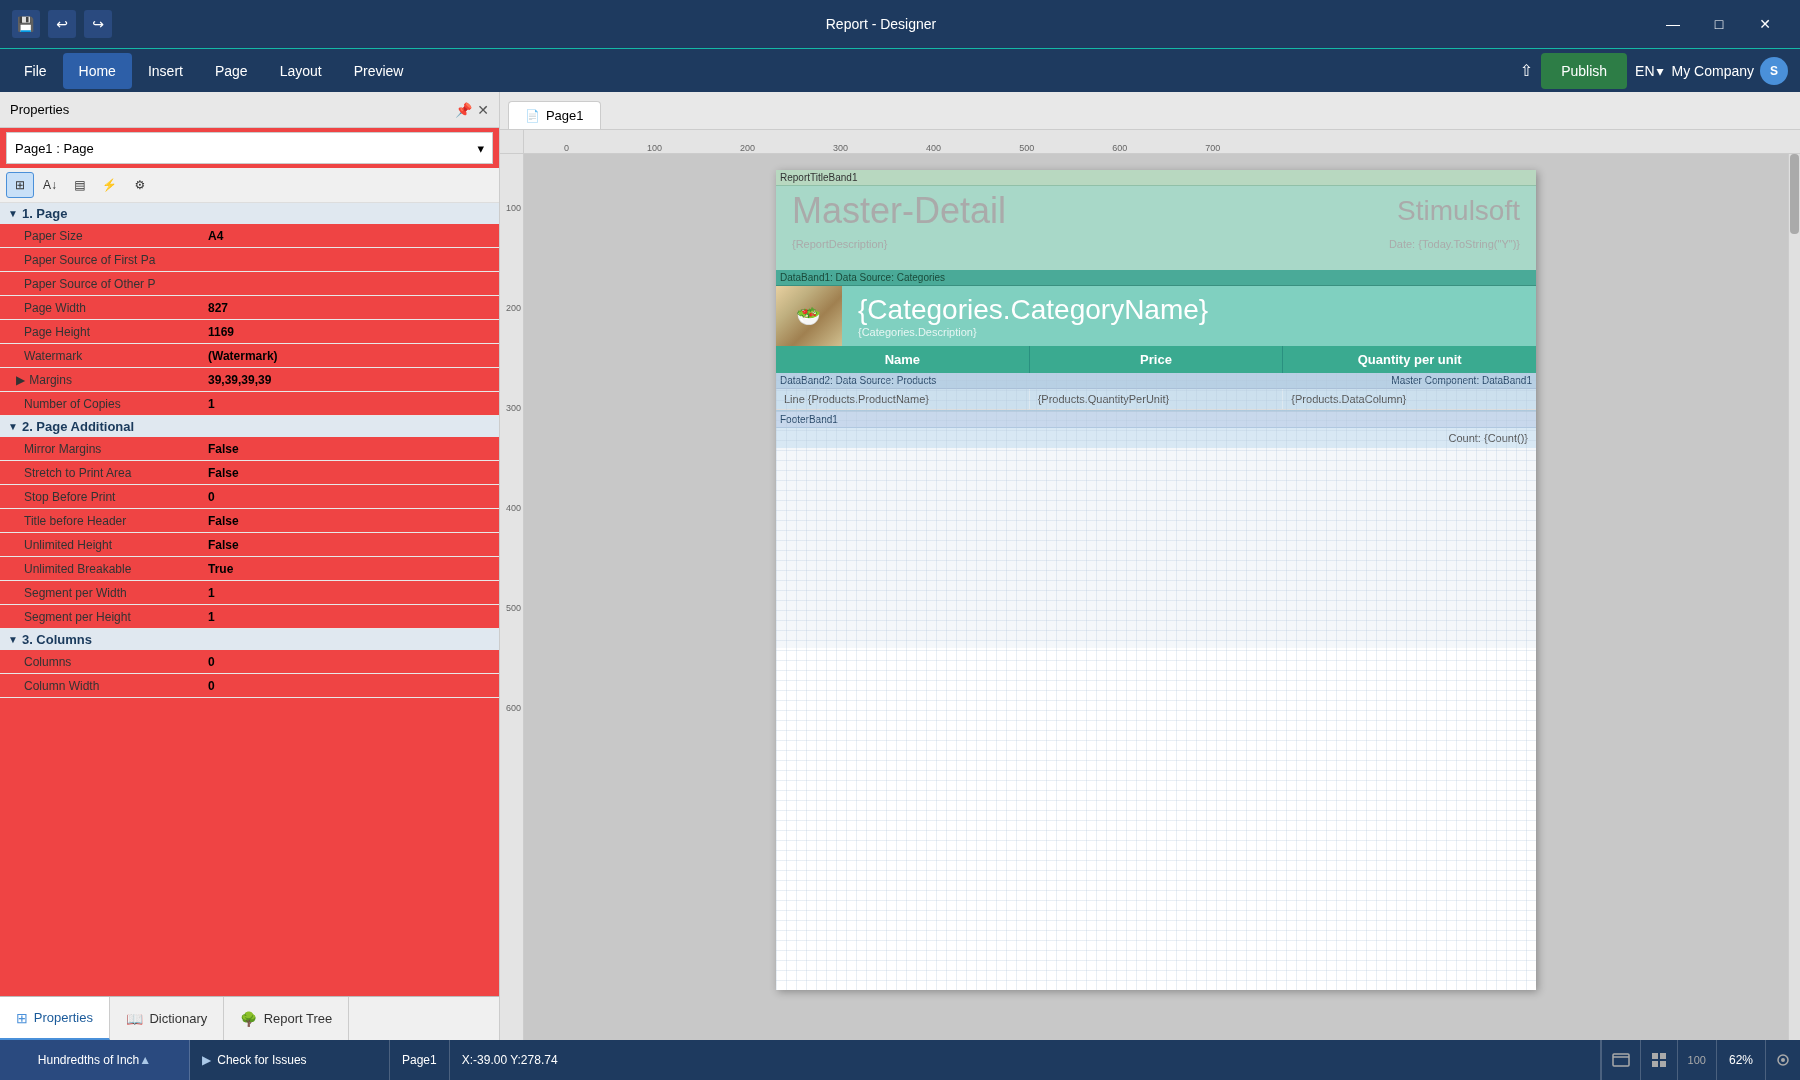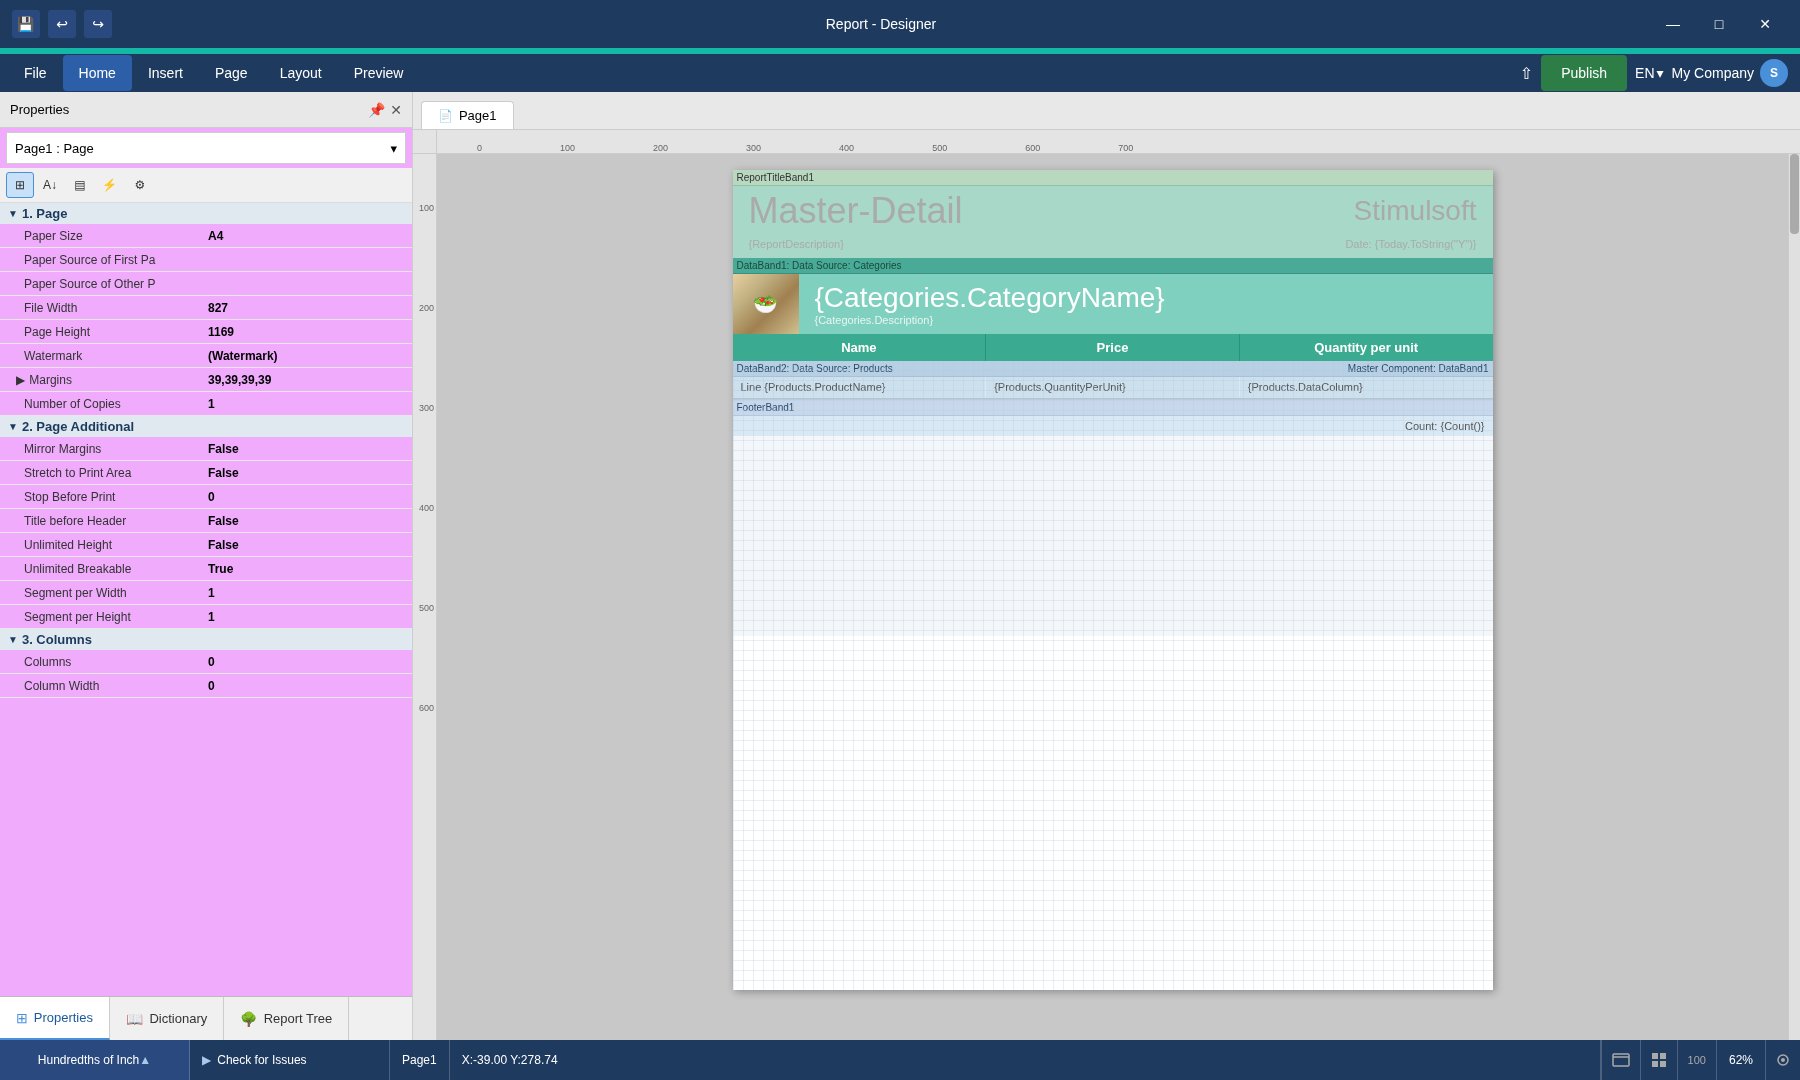--- a/index.html
+++ b/index.html
@@ -22,21 +22,21 @@
     .win-btn { width: 46px; height: 48px; display: flex; align-items: center; justify-content: center; cursor: pointer; color: white; font-size: 14px; }
 
     
     .menu-bar {
       background: #1e3a5f;
       height: 44px;
       display: flex;
       align-items: center;
       padding: 0 0 0 8px;
       flex-shrink: 0;
-      border-top: 6px solid #14b8a6;
+      border-top: 1px solid #14b8a6;
     }
     .menu-item {
       padding: 6px 16px;
       color: white;
       font-size: 14px;
       cursor: pointer;
       border-radius: 4px;
       height: 36px;
       display: flex;
       align-items: center;
@@ -66,22 +66,22 @@
 
     
     .main-content {
       display: flex;
       flex: 1;
       overflow: hidden;
     }
 
     
     .left-panel {
-      width: 413px;
-      background: #f0abfc;
+      width: 500px;
+      background: #ef4444;
       display: flex;
       flex-direction: column;
       border-right: 1px solid #ccc;
       flex-shrink: 0;
     }
 
     
     .panel-header {
       background: #e8e8e8;
       padding: 6px 10px;
@@ -287,21 +287,21 @@
       color: #aaa;
     }
     .report-brand {
       font-size: 28px;
       font-weight: 300;
       color: #aaa;
     }
     .description-row {
       display: flex;
       justify-content: space-between;
-      padding: 2px 16px 8px;
+      padding: 2px 16px 20px;
       font-size: 11px;
       color: #aaa;
       gap: 22px;
     }
 
     .data-band {
       background: #5cb8a8;
       position: relative;
     }
     .data-band-label {
@@ -573,21 +573,21 @@
       </div>
       <div class="props-row">
         <span class="props-label">Paper Source of First Pa</span>
         <span class="props-value"></span>
       </div>
       <div class="props-row">
         <span class="props-label">Paper Source of Other P</span>
         <span class="props-value"></span>
       </div>
       <div class="props-row">
-        <span class="props-label">File Width</span>
+        <span class="props-label">Page Width</span>
         <span class="props-value">827</span>
       </div>
       <div class="props-row">
         <span class="props-label">Page Height</span>
         <span class="props-value">1169</span>
       </div>
       <div class="props-row">
         <span class="props-label">Watermark</span>
         <span class="props-value">(Watermark)</span>
       </div>

